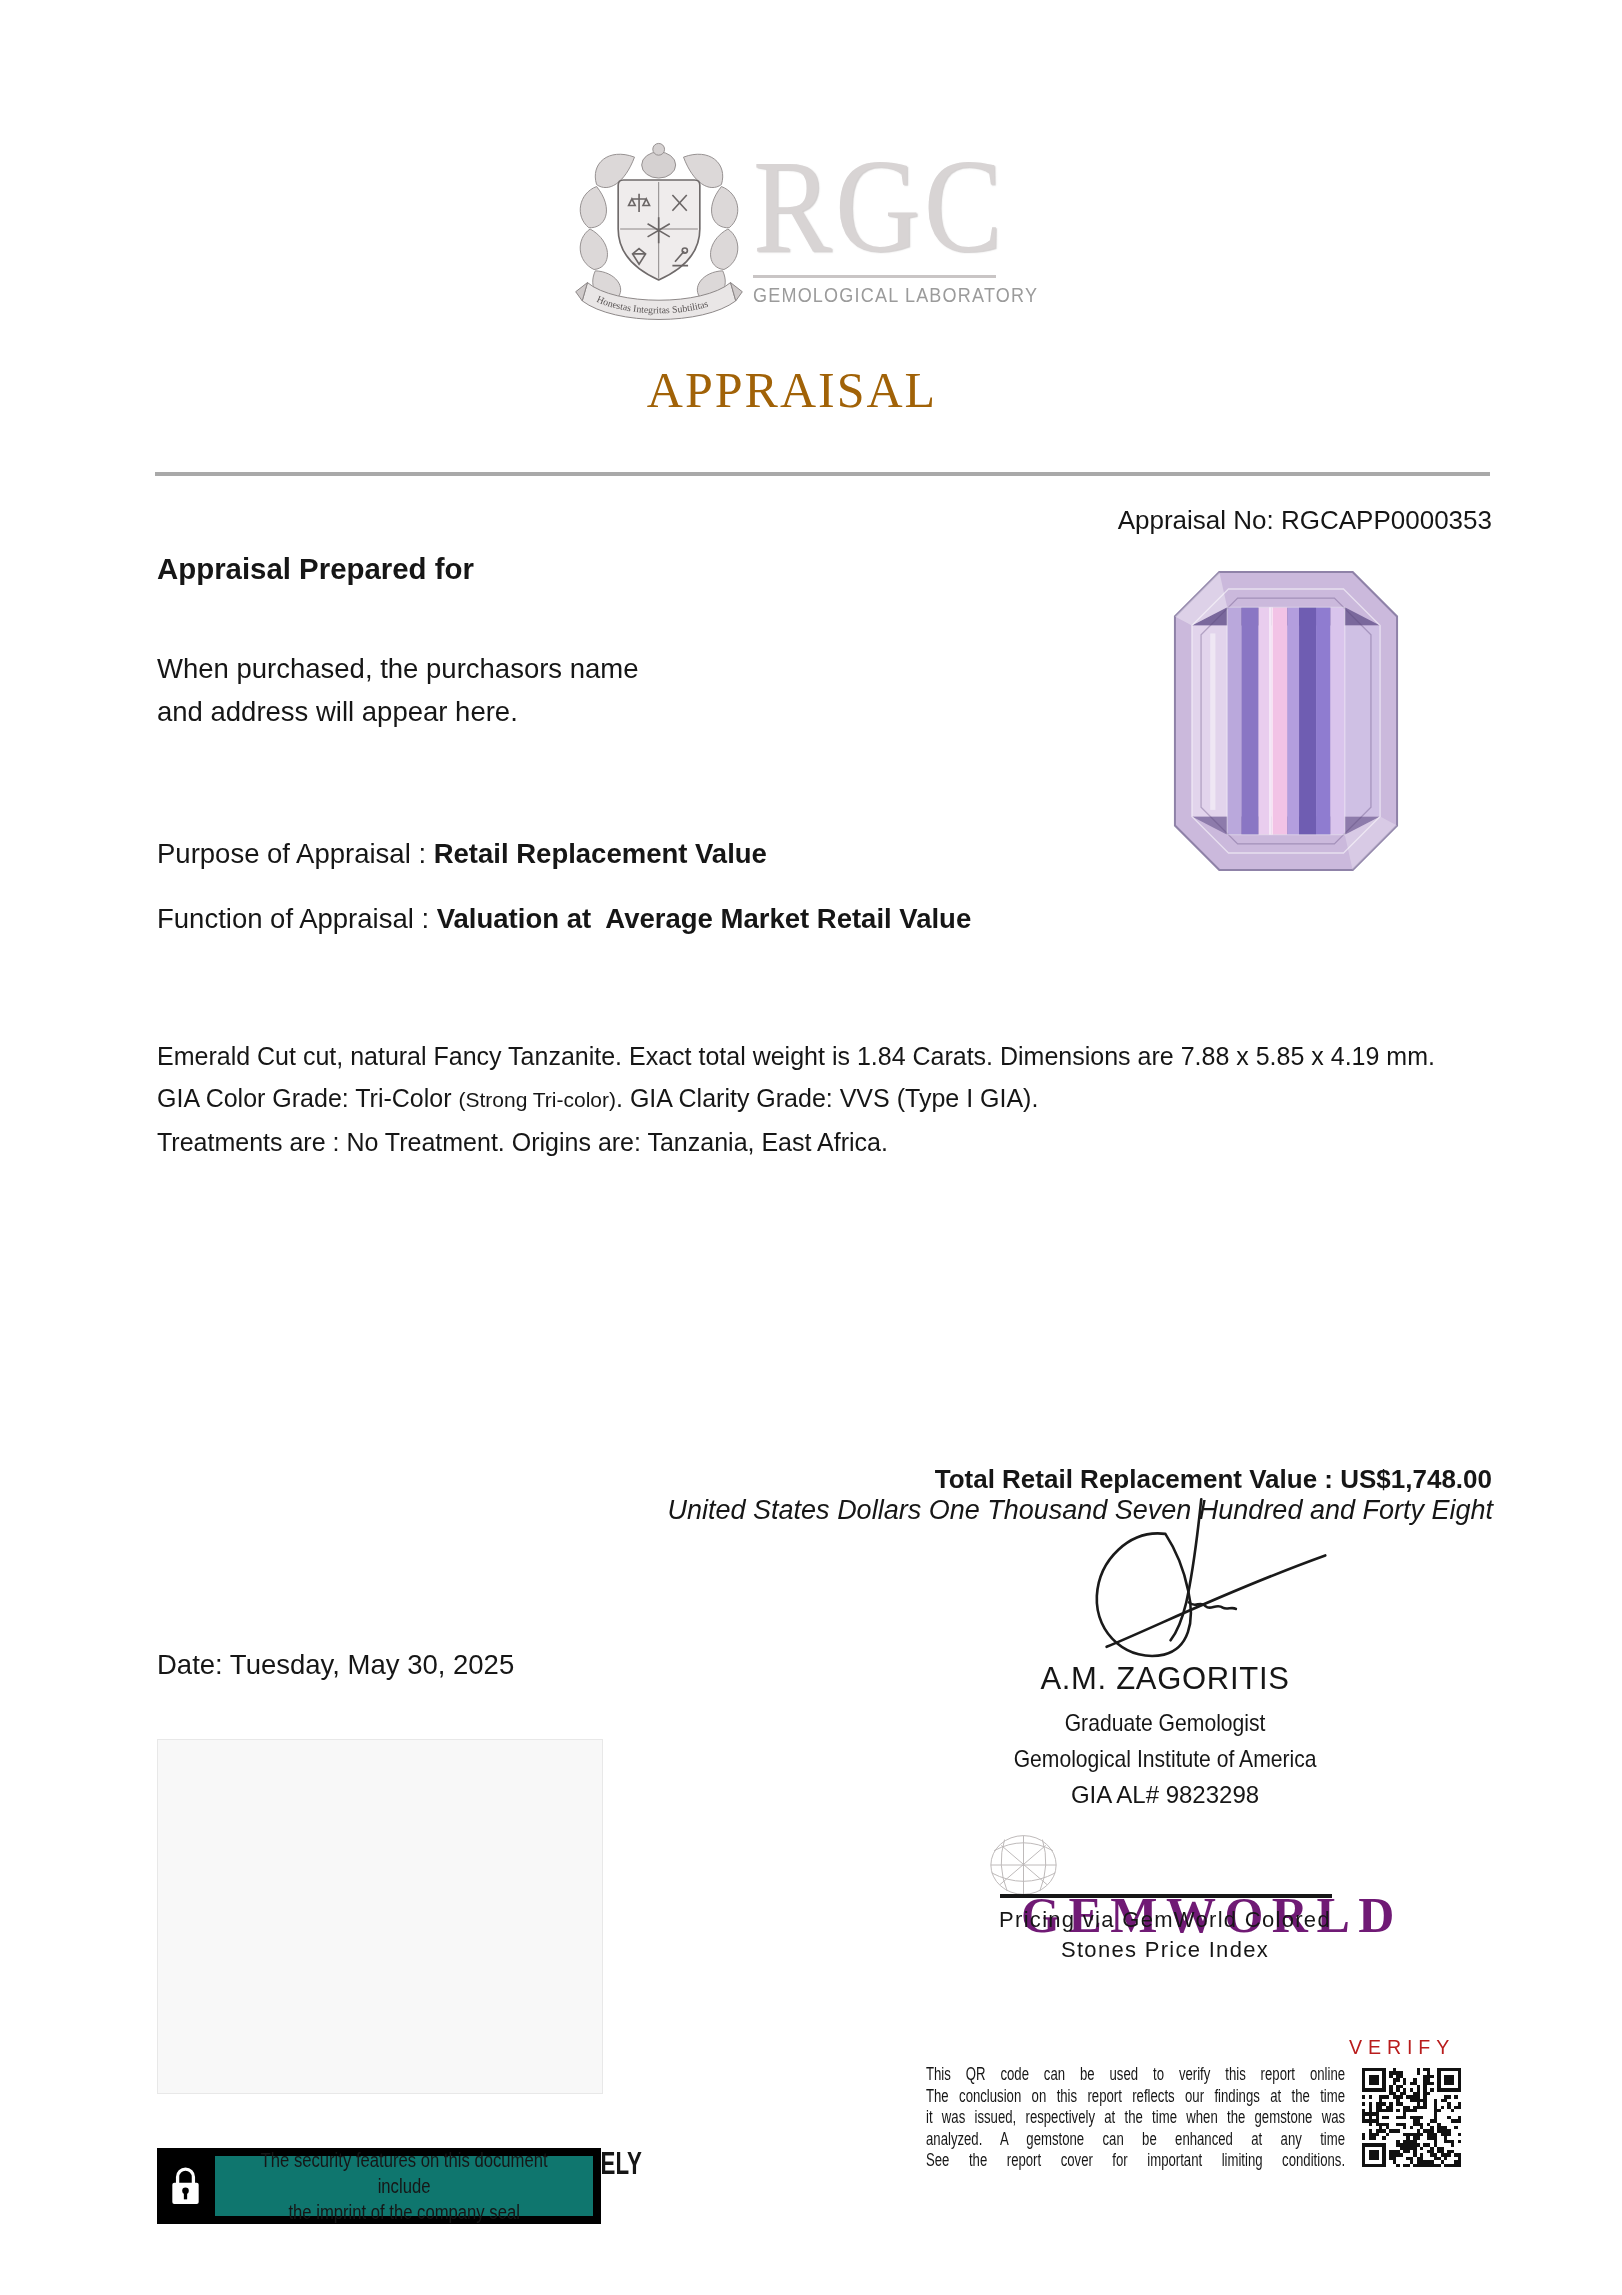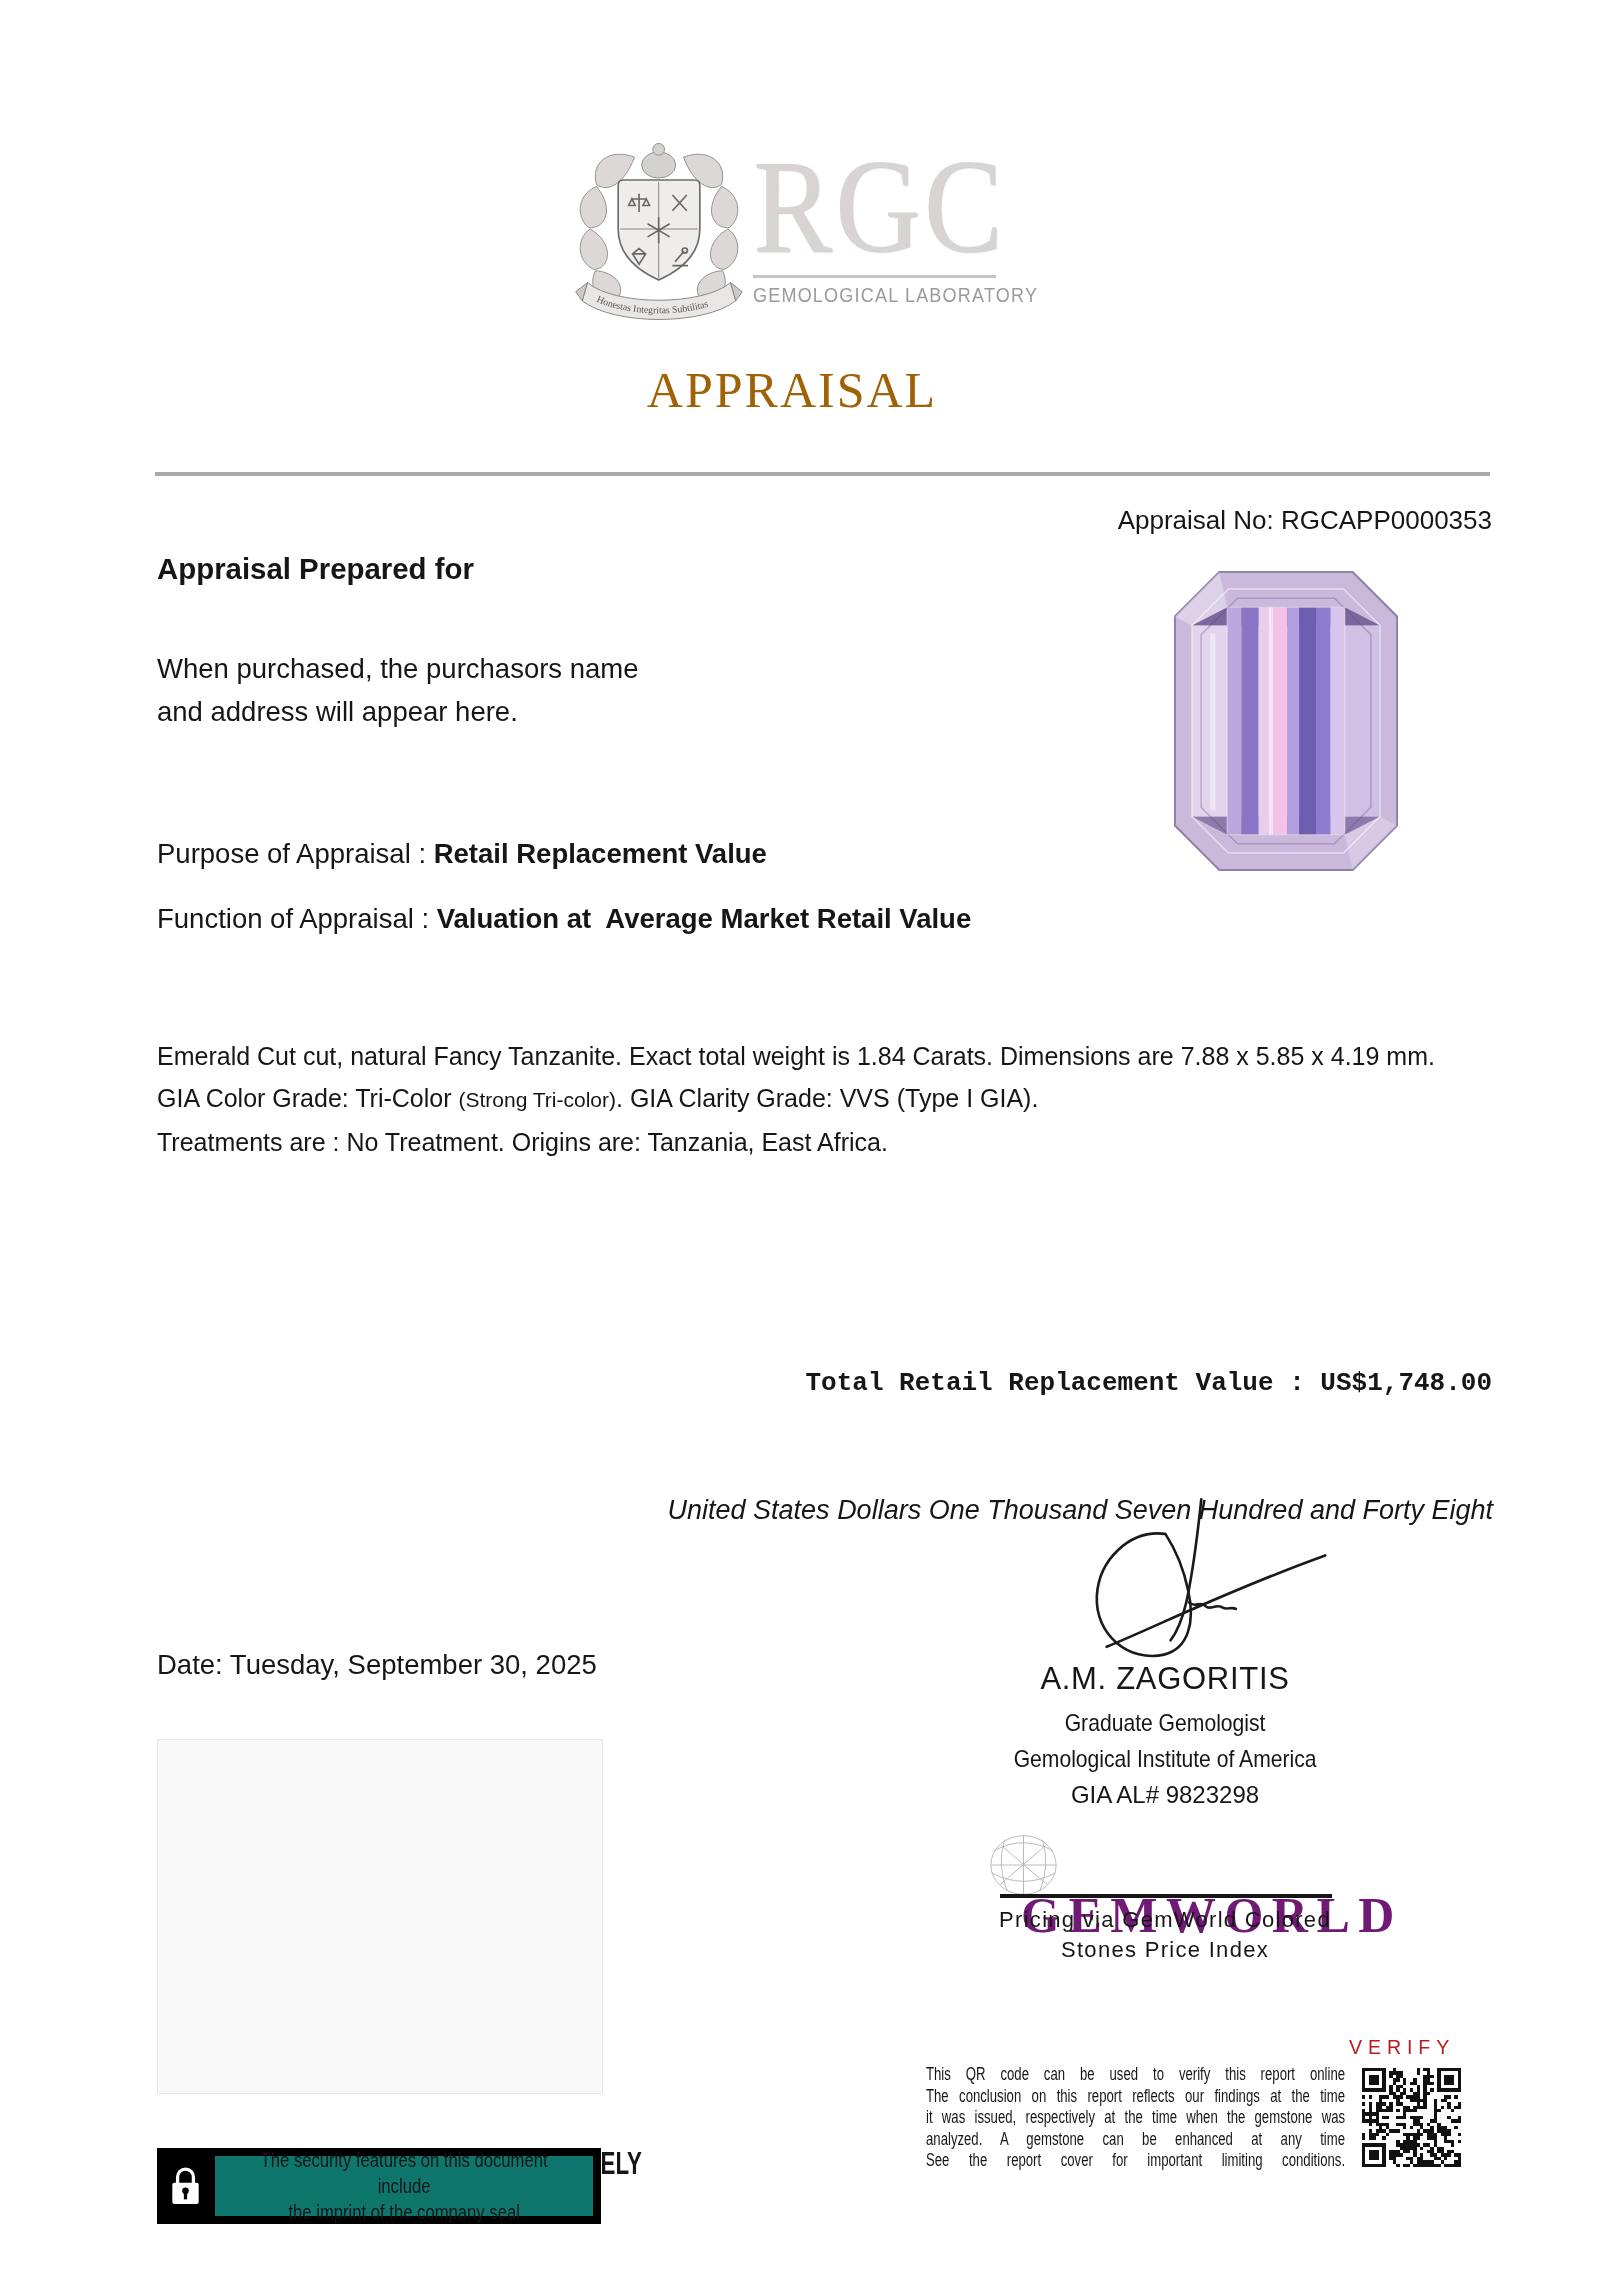--- a/index.html
+++ b/index.html
@@ -144,33 +144,33 @@
   <div class="abs pf-line" style="left:157px;top:903px;">
     <span>Function of Appraisal : </span><b>Valuation at  Average Market Retail Value</b>
   </div>
 
   <div class="abs desc" style="left:157px;top:1035px;">
     <div>Emerald Cut cut, natural Fancy Tanzanite. Exact total weight is 1.84 Carats. Dimensions are 7.88 x 5.85 x 4.19 mm.</div>
     <div><span>GIA Color Grade: Tri-Color </span><span class="small">(Strong Tri-color)</span><span>. GIA Clarity Grade: VVS (Type I GIA).</span></div>
     <div>Treatments are : No Treatment. Origins are: Tanzania, East Africa.</div>
   </div>
 
-  <div class="abs total-line" style="left:654px;top:1368px;font-family:Liberation Mono, monospace;">Total Retail Replacement Value : US$1,748.00</div>
+  <div class="abs total-line" style="left:654px;top:1464px;">Total Retail Replacement Value : US$1,748.00</div>
   <div class="abs words-line" style="left:589px;top:1495px;">United States Dollars One Thousand Seven Hundred and Forty Eight</div>
 
   <svg class="abs" style="left:1067px;top:1498px;" width="262" height="186" viewBox="0 0 400 285">
     <g fill="none" stroke="#1a1a1a" stroke-width="4" stroke-linecap="round">
       <path d="M205,2 C200,50 193,110 182,160 C176,185 168,205 158,218"></path>
       <path d="M150,55 C95,48 48,95 45,150 C42,210 95,252 148,240 C185,231 196,190 185,142 C178,108 165,78 150,55"></path>
       <path d="M60,228 C140,195 250,140 395,88"></path>
       <path d="M186,160 C196,170 204,156 212,166 C219,173 228,161 238,168 C244,172 252,166 258,170"></path>
     </g>
   </svg>
 
-  <div class="abs date-line" style="left:157px;top:1649px;">Date: Tuesday, September 30, 2025</div>
+  <div class="abs date-line" style="left:157px;top:1649px;">Date: Tuesday, May 30, 2025</div>
 
   <div class="abs gm-block gm-name" style="top:1661px;">A.M. ZAGORITIS</div>
   <div class="abs gm-block gm-sub" style="top:1709px;">
     <span class="sq">Graduate Gemologist</span>
   </div>
   <div class="abs gm-block gm-sub" style="top:1745px;">
     <span class="sq">Gemological Institute of America</span>
   </div>
   <div class="abs gm-block gm-sub" style="top:1781px;">GIA AL# 9823298</div>
 

